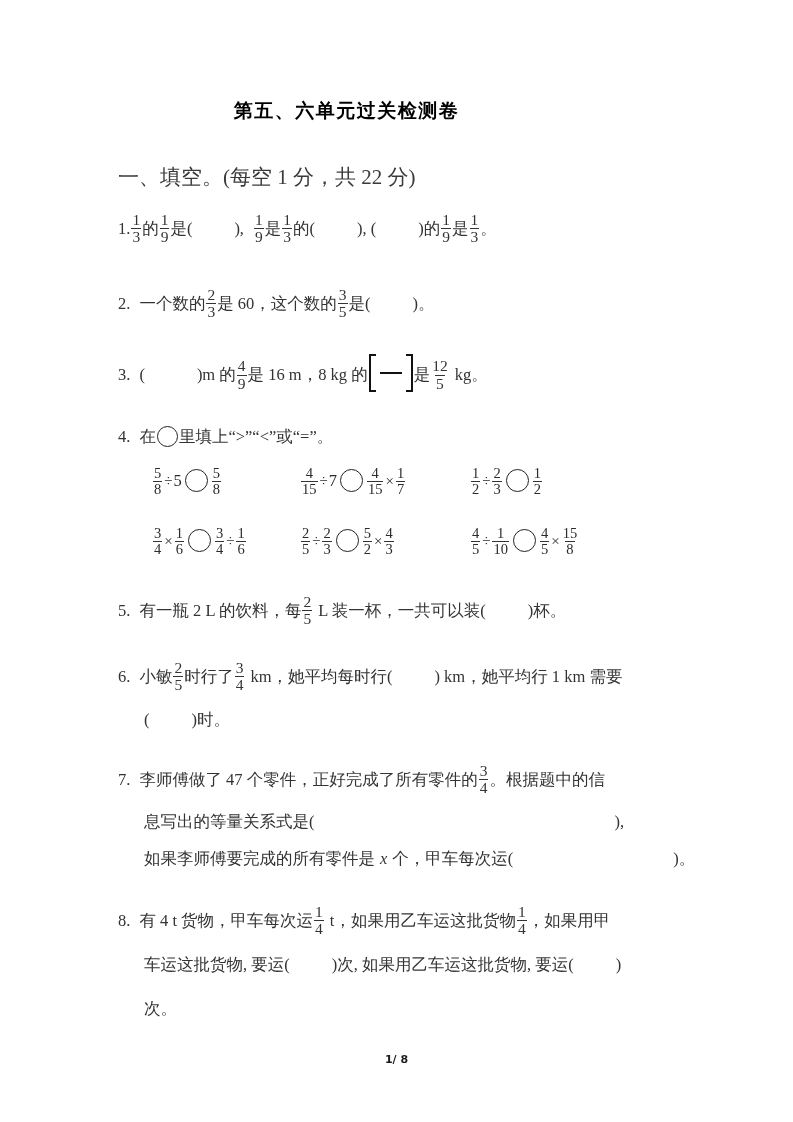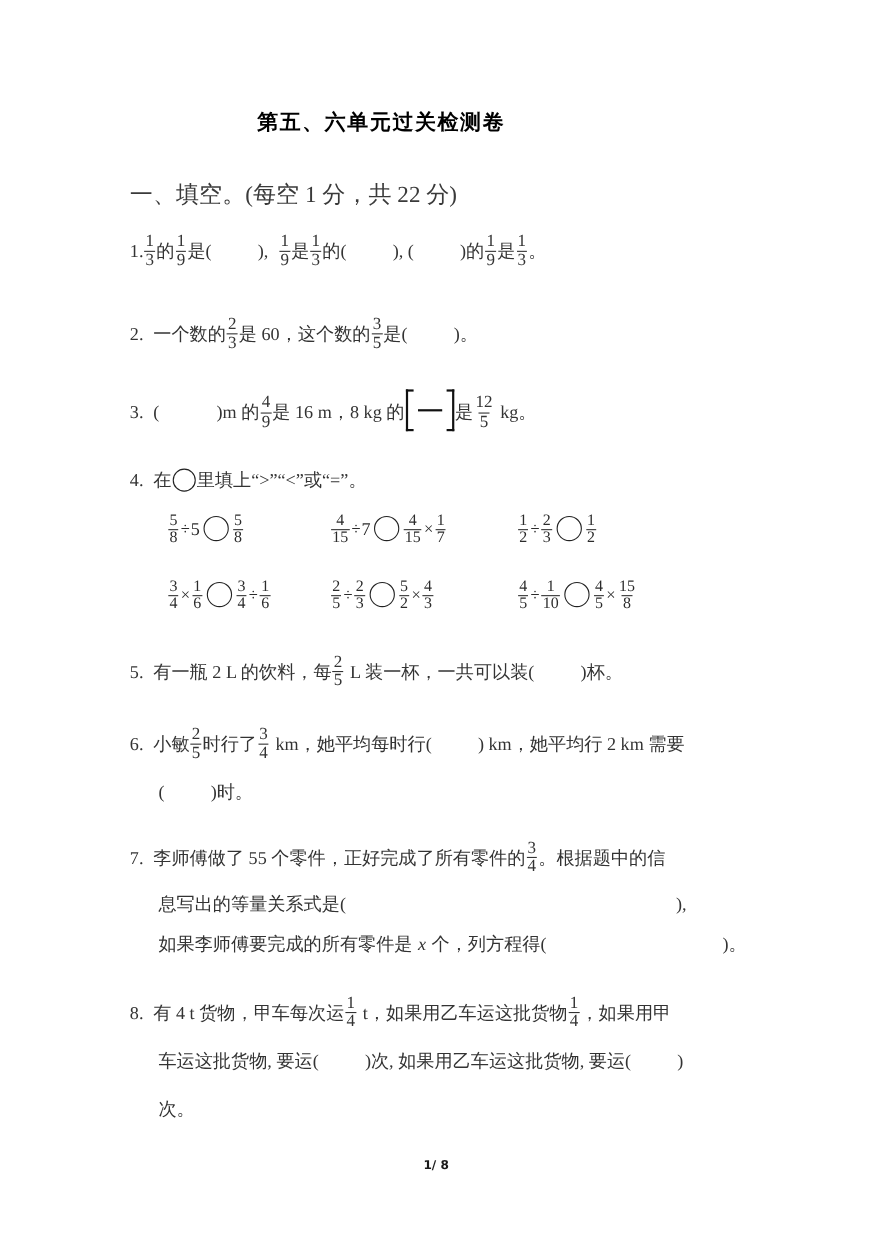--- a/index.html
+++ b/index.html
@@ -419,36 +419,36 @@
           <span class="d">5</span>
       </span>
       <span>时行了</span>
       <span class="frac">
         <span class="n">3</span>
           <span class="d">4</span>
       </span>
       <span class="sp"></span>
       <span>km，她平均每时行(</span>
       <span class="blank-s"></span>
-      <span>) km，她平均行 2 km 需要</span>
+      <span>) km，她平均行 1 km 需要</span>
     </span>
   </div>
   <div class="q" style="left:144px; top:712px;">
     <span class="qline">
       <span>(</span>
       <span class="blank-s"></span>
       <span>)时。</span>
     </span>
   </div>
 
   <div class="q" style="left:118px; top:763px;">
     <span class="qline">
       <span class="qnum">7.</span>
       <span class="num-pad"></span>
-      <span>李师傅做了 55 个零件，正好完成了所有零件的</span>
+      <span>李师傅做了 47 个零件，正好完成了所有零件的</span>
       <span class="frac">
         <span class="n">3</span>
           <span class="d">4</span>
       </span>
       <span>。根据题中的信</span>
     </span>
   </div>
   <div class="q" style="left:144px; top:814px;">
     <span class="qline">
       <span>息写出的等量关系式是(</span>
@@ -456,21 +456,21 @@
       <span style="display:inline-block;width:140px;"></span>
       <span>),</span>
     </span>
   </div>
   <div class="q" style="left:144px; top:851px;">
     <span class="qline">
       <span>如果李师傅要完成的所有零件是</span>
       <span class="sp"></span>
       <span style="font-style:italic;">x</span>
       <span class="sp"></span>
-      <span>个，列方程得(</span>
+      <span>个，甲车每次运(</span>
       <span class="blank-l"></span>
       <span>)。</span>
     </span>
   </div>
 
   <div class="q" style="left:118px; top:904px;">
     <span class="qline">
       <span class="qnum">8.</span>
       <span class="num-pad"></span>
       <span>有 4 t 货物，甲车每次运</span>

